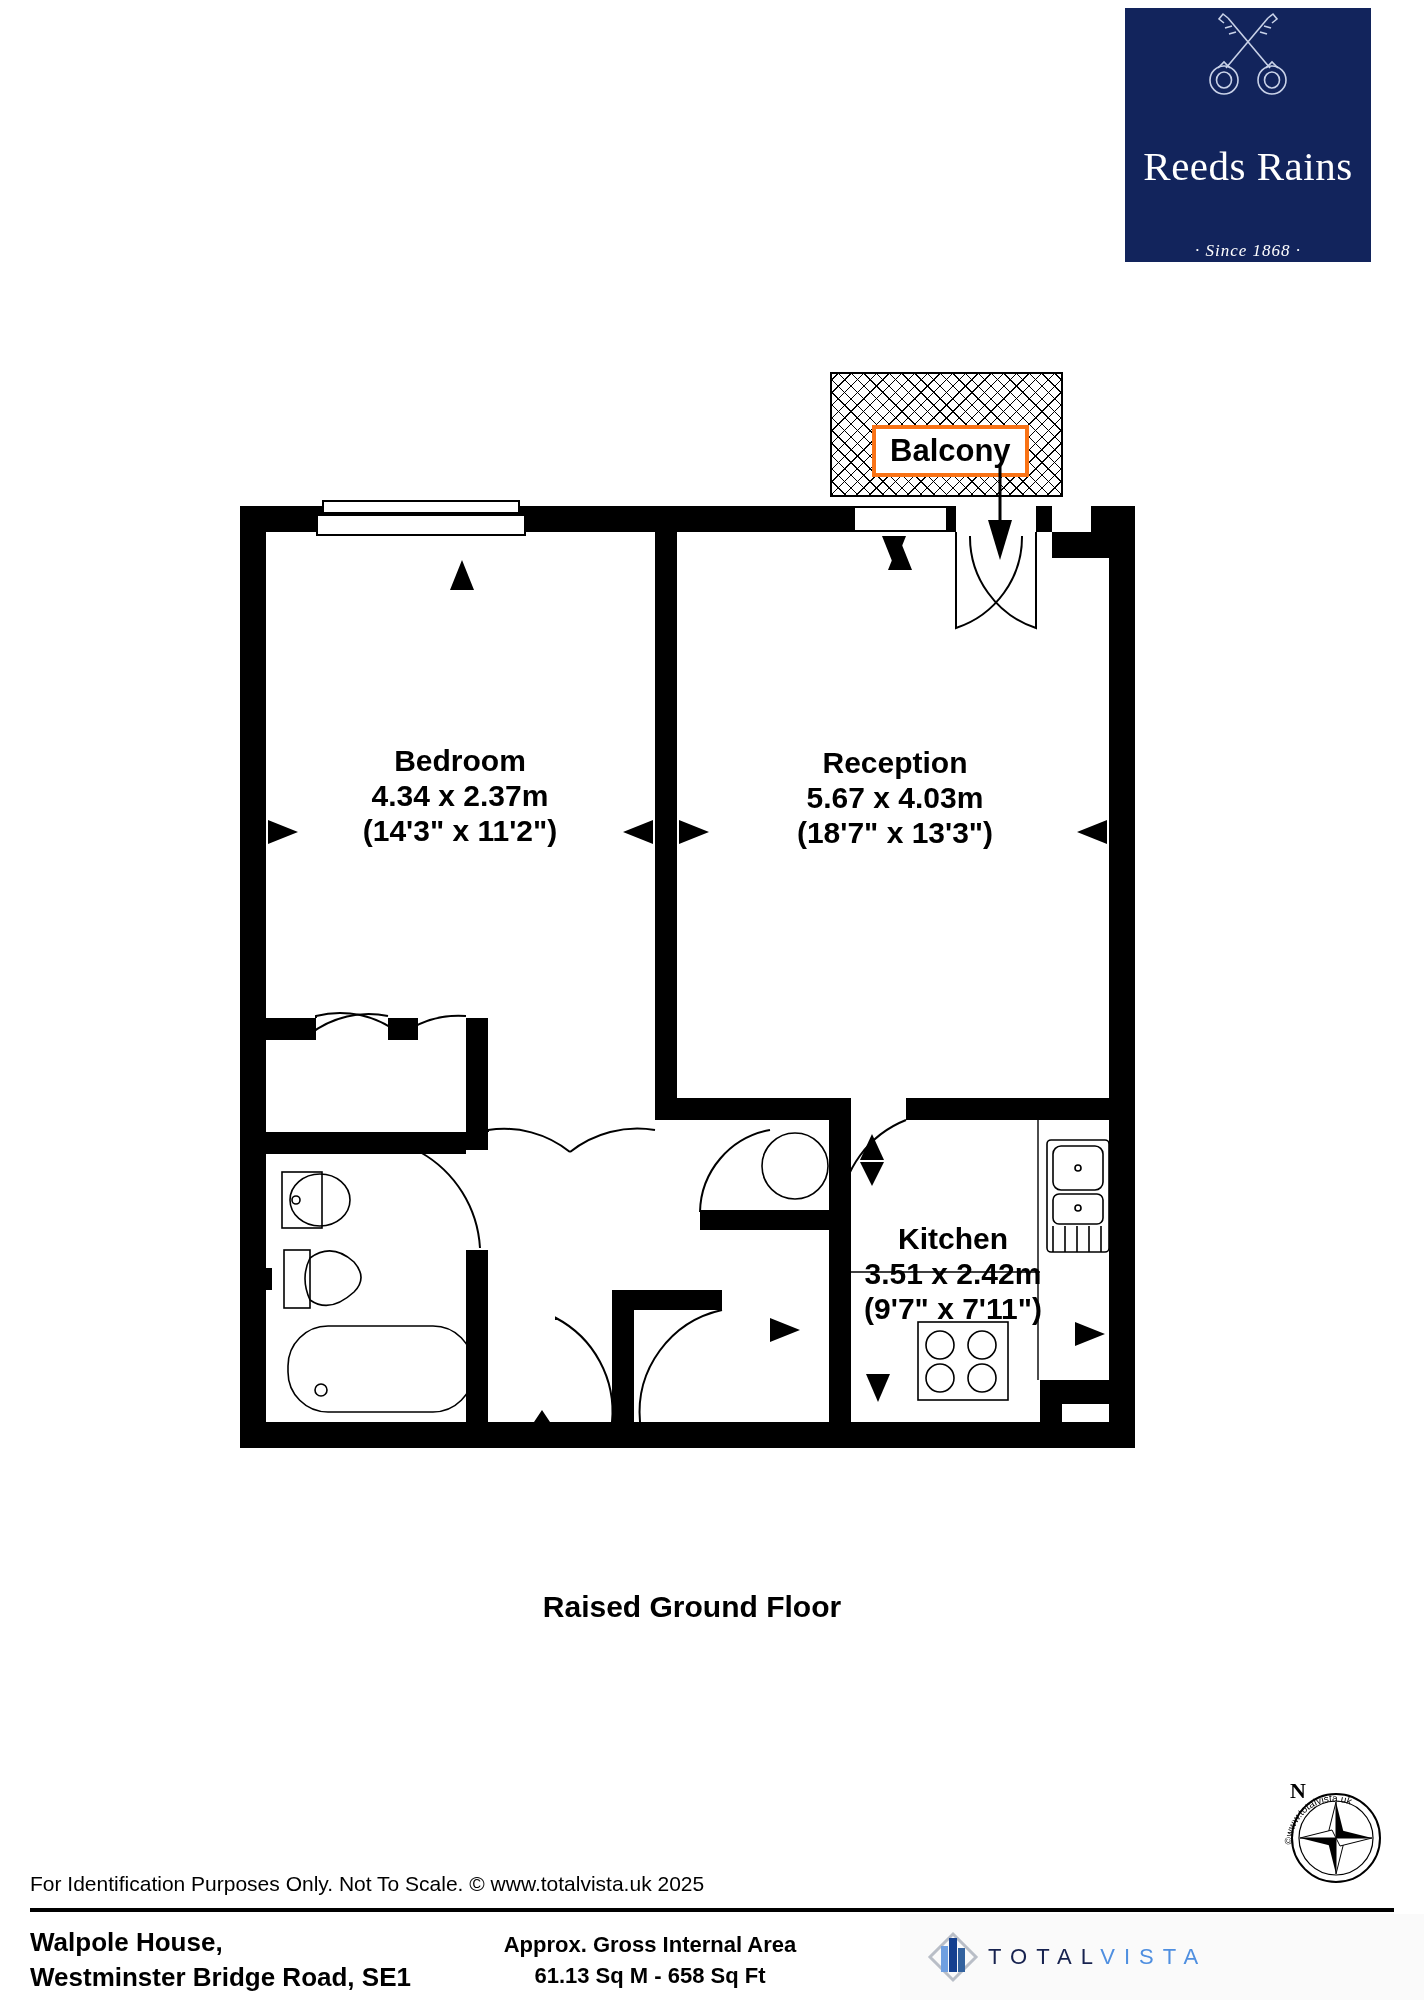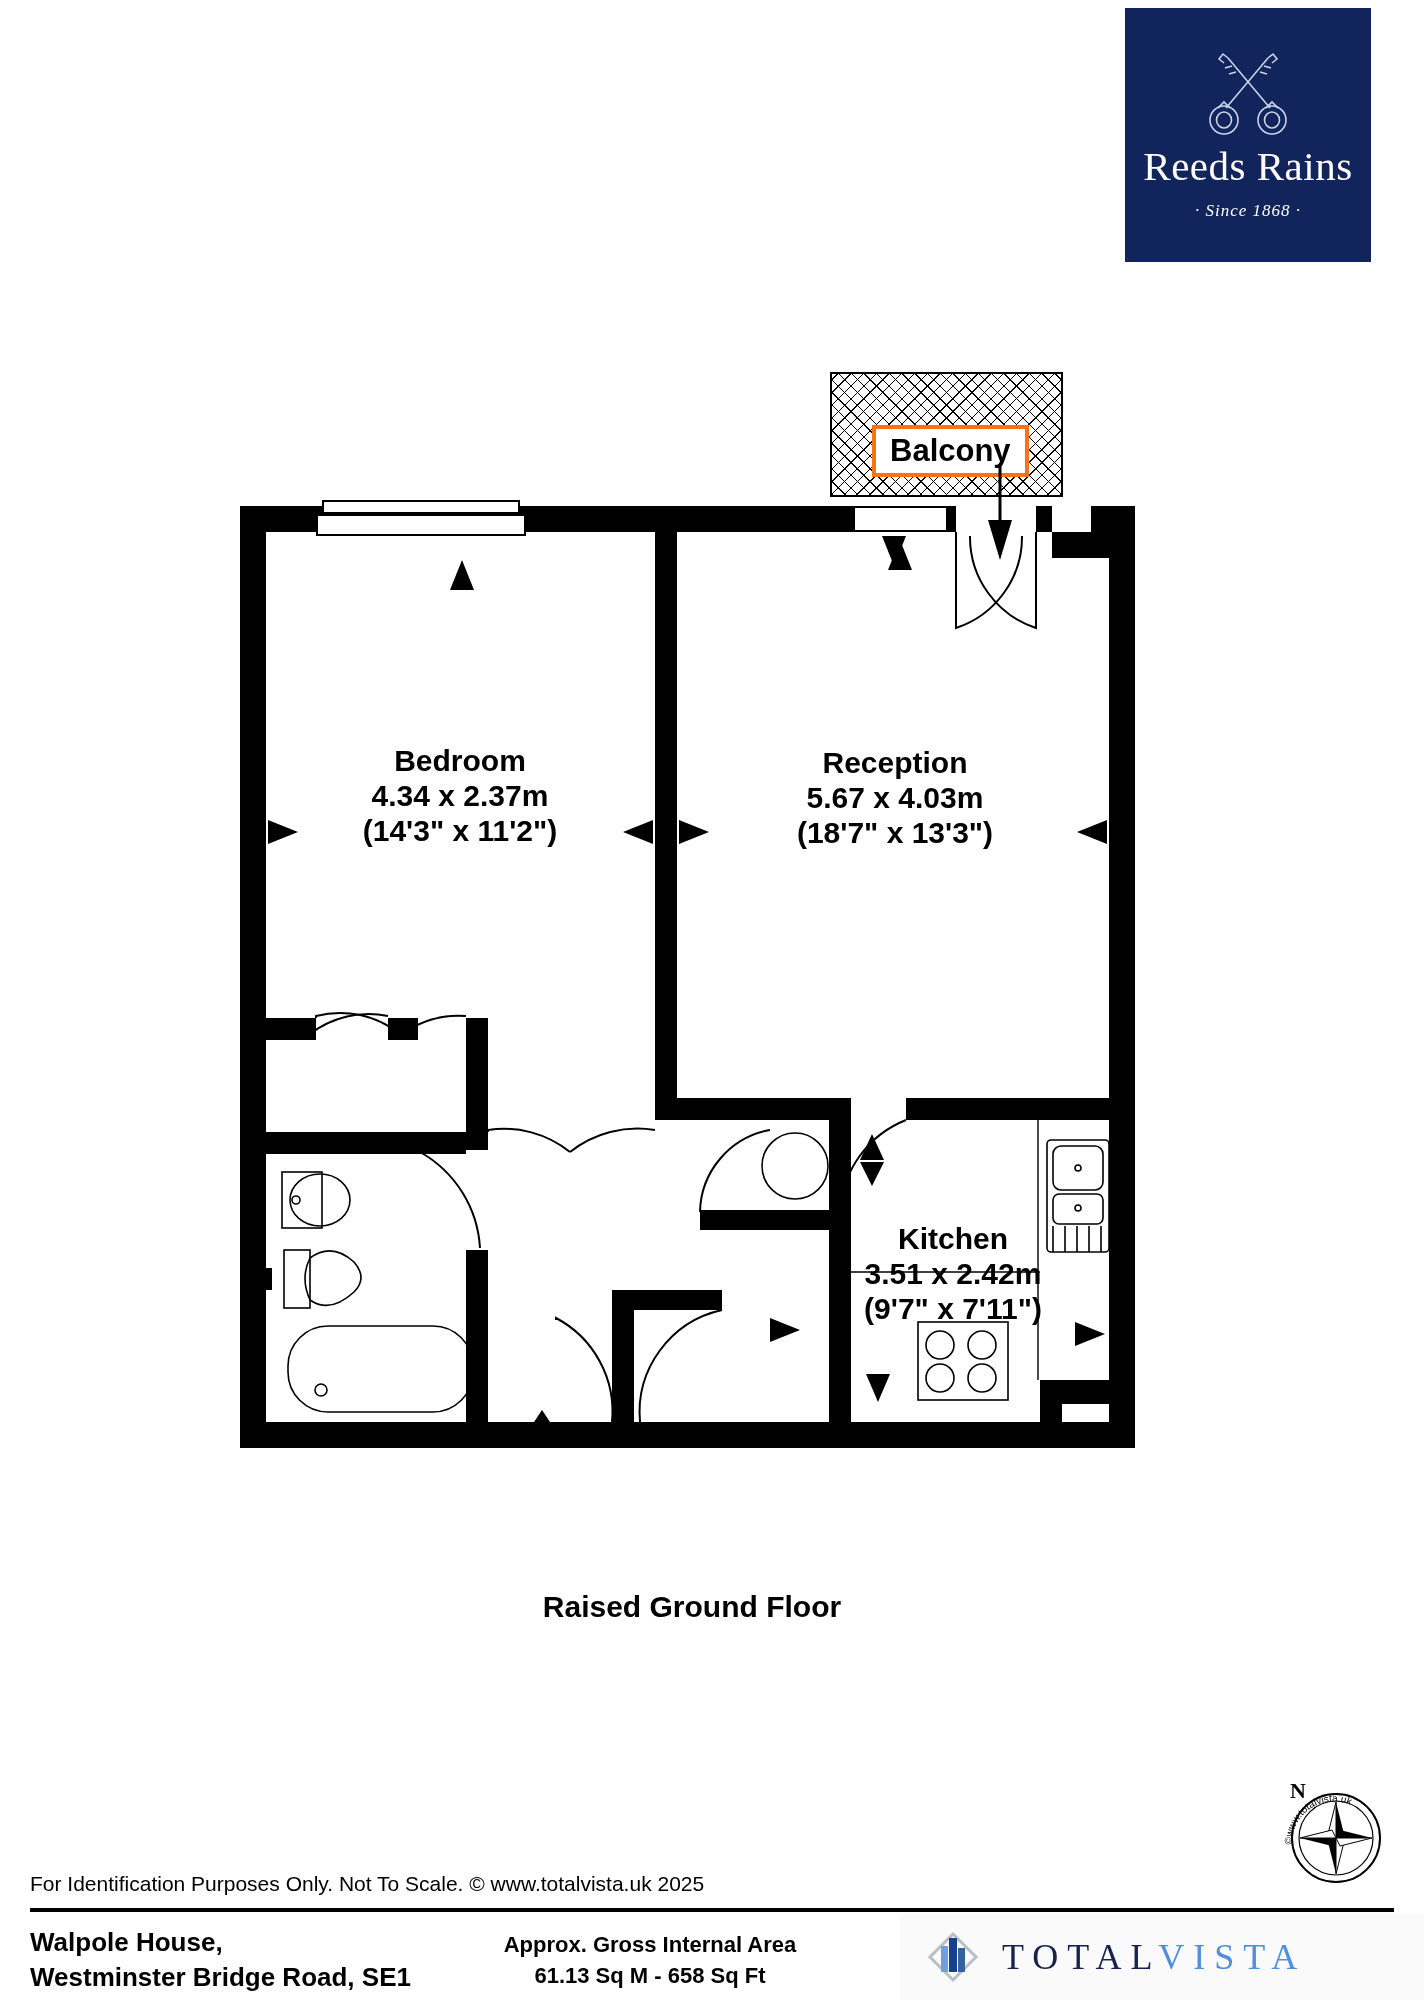--- a/index.html
+++ b/index.html
@@ -1,19 +1,19 @@
 <!DOCTYPE html>
 <html><head>
 <meta charset="utf-8">
 <style>
   html,body{margin:0;padding:0;background:#ffffff;}
   body{width:1424px;height:2000px;position:relative;font-family:"Liberation Sans",sans-serif;color:#000;overflow:hidden;}
   .abs{position:absolute;}
   
-  #brand-logo{left:1125px;top:8px;width:246px;height:254px;background:#12245c;display:flex;flex-direction:column;align-items:center;justify-content:center;}
+  #brand-logo{left:1125px;top:8px;width:246px;height:254px;background:#12245c;display:flex;flex-direction:column;align-items:center;justify-content:center;gap:40px;}
   #brand-keys{width:100px;height:92px;margin-bottom:2px;}
   #brand-name{color:#ffffff;font-family:"Liberation Serif",serif;font-size:41px;letter-spacing:0.5px;line-height:1;margin-top:2px;}
   #brand-since{color:#ffffff;font-family:"Liberation Serif",serif;font-style:italic;font-size:17px;letter-spacing:1px;margin-top:14px;}
   
   #floorplan{left:0;top:0;width:1424px;height:1700px;}
   .wall{position:absolute;background:#000;}
   .room{position:absolute;background:#fff;}
   .hatch{position:absolute;background:
       repeating-linear-gradient(45deg, #000 0 1px, transparent 1px 9px),
       repeating-linear-gradient(-45deg, #000 0 1px, transparent 1px 9px),
@@ -24,21 +24,21 @@
   #label-balcony{background:#fff;border:4px solid #f97316;padding:4px 14px;font-size:31px;}
   .room-label{font-size:30px;}
   #label-floor{font-size:30px;font-weight:bold;}
   
   #footer-note{left:30px;top:1872px;font-size:21px;}
   #footer-rule{left:30px;top:1908px;width:1364px;height:4px;background:#000;}
   #addr{left:30px;top:1925px;font-size:26px;font-weight:bold;line-height:1.35;}
   #area{left:440px;top:1930px;width:420px;text-align:center;font-size:22px;font-weight:bold;line-height:1.4;}
   #tv-box{left:900px;top:1914px;width:524px;height:86px;background:#fafafa;display:flex;align-items:center;}
   #tv-mark{width:54px;height:54px;margin-left:26px;}
-  #tv-word{margin-left:22px;font-size:36px;letter-spacing:9px;font-family:Liberation Serif, serif;}
+  #tv-word{margin-left:8px;font-size:22px;letter-spacing:9px;font-family:Liberation Sans, sans-serif;}
   .tv-a{color:#17224f;}
   .tv-b{color:#4f8fe0;}
   #compass{left:1272px;top:1772px;width:124px;height:122px;}
 </style>
 </head>
 <body>
 
 <div id="brand-logo" class="abs">
   <svg id="brand-keys" viewBox="0 0 100 92">
     <g fill="none" stroke="#c9d2e8" stroke-width="1.6">

